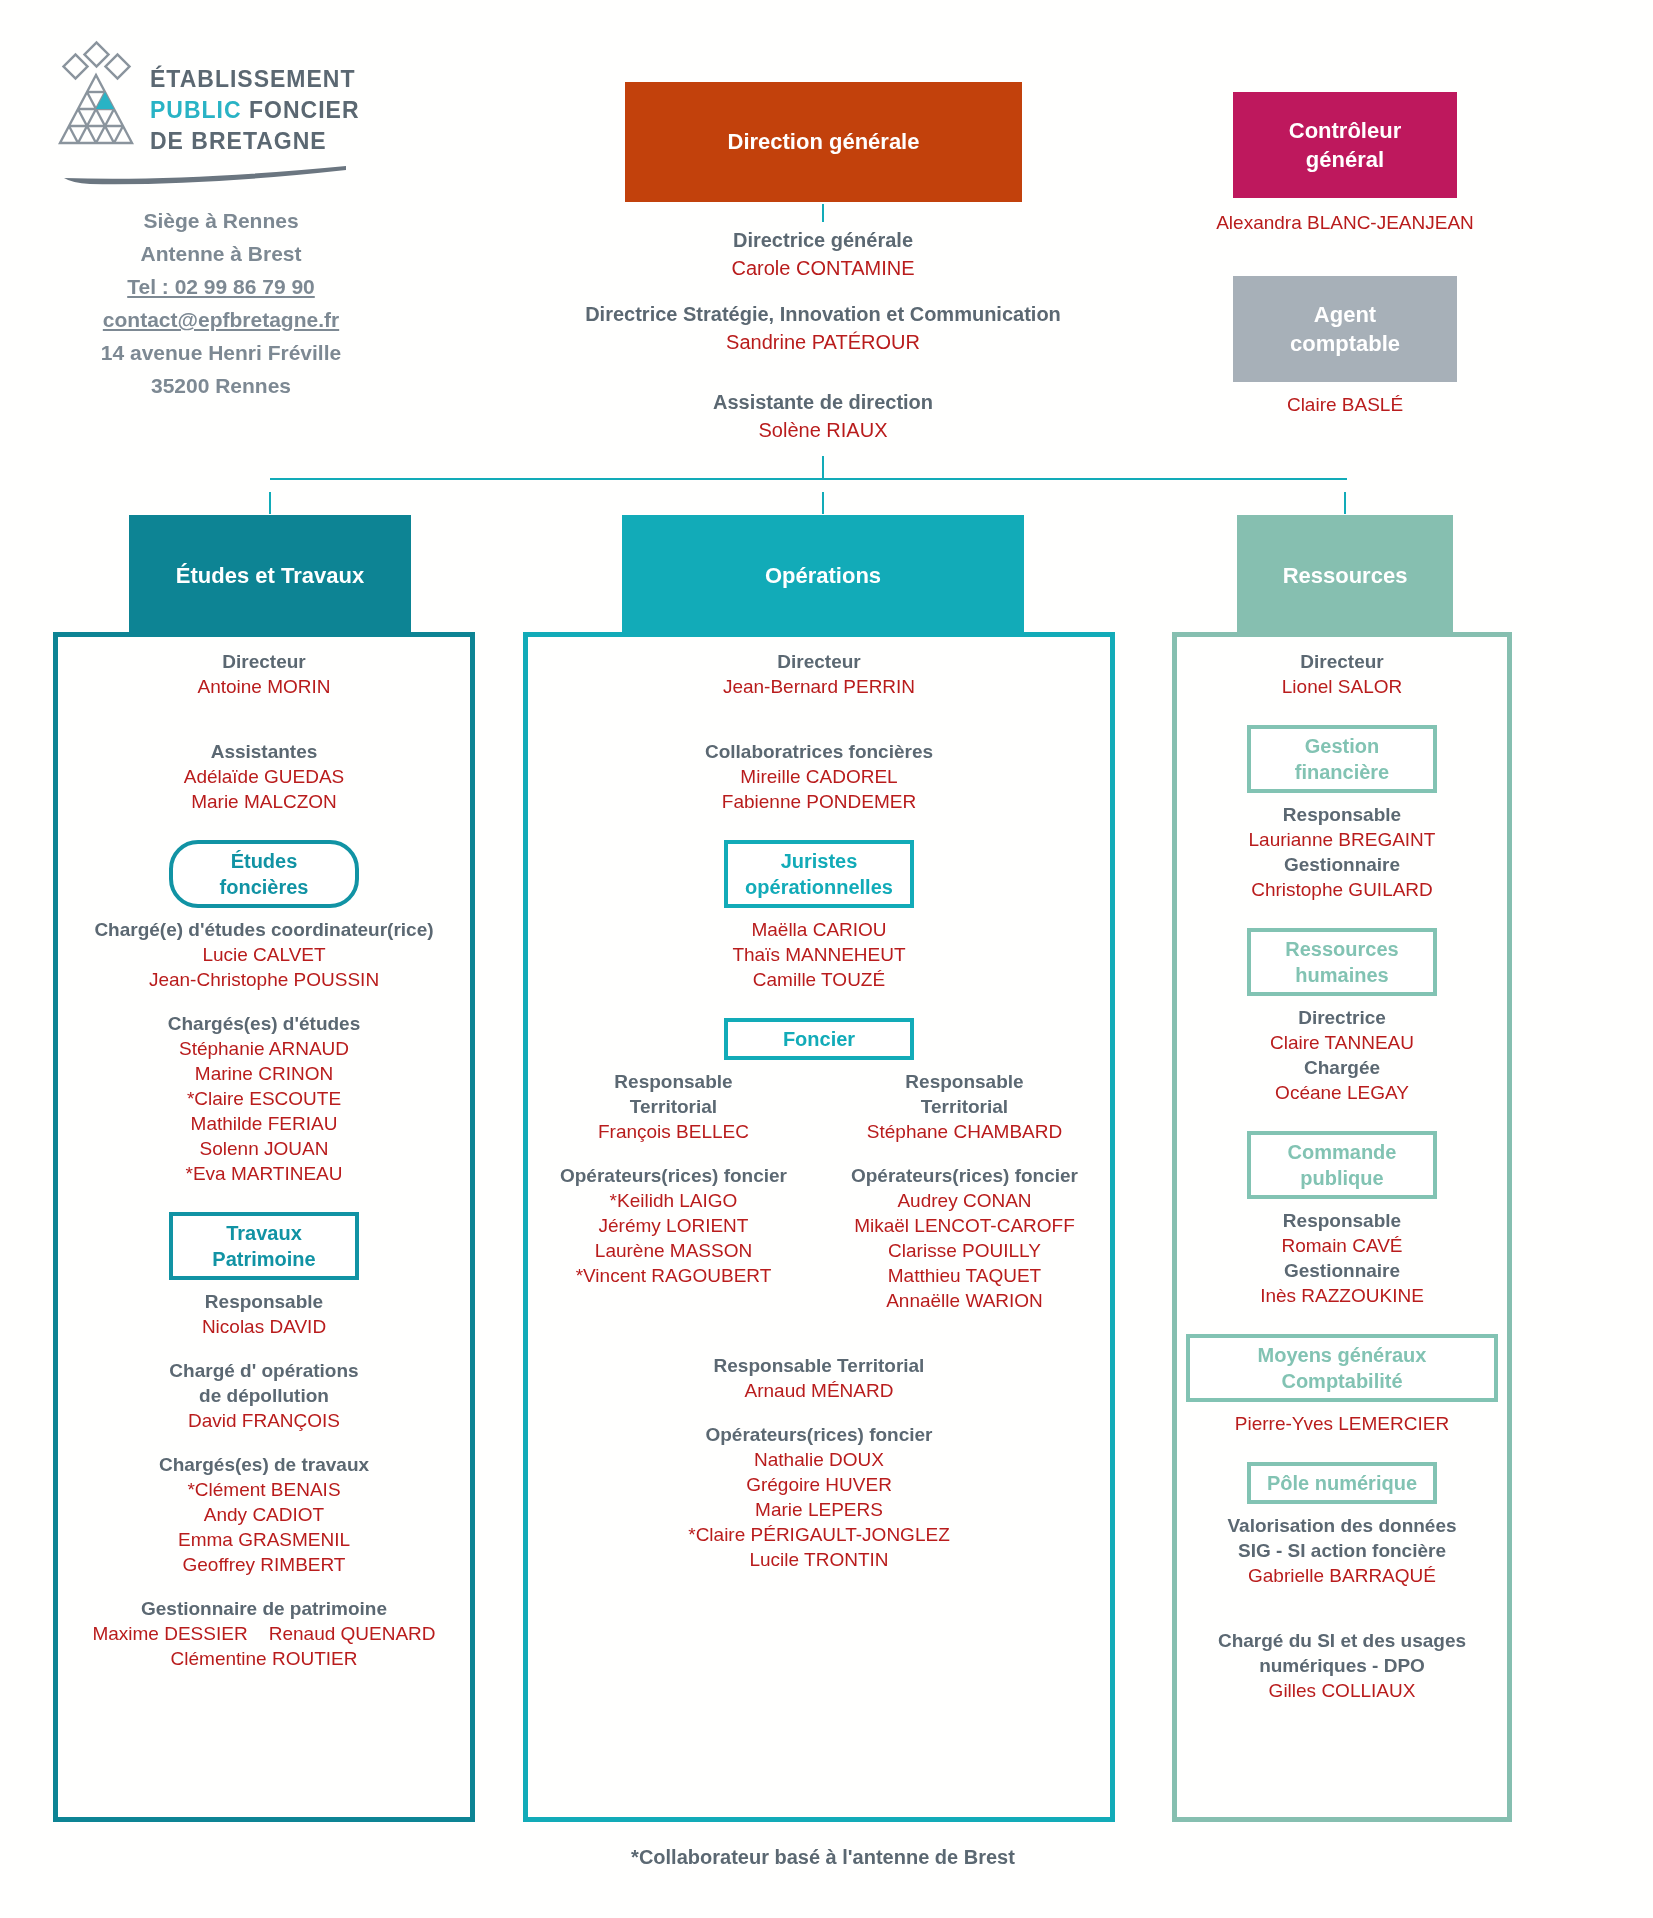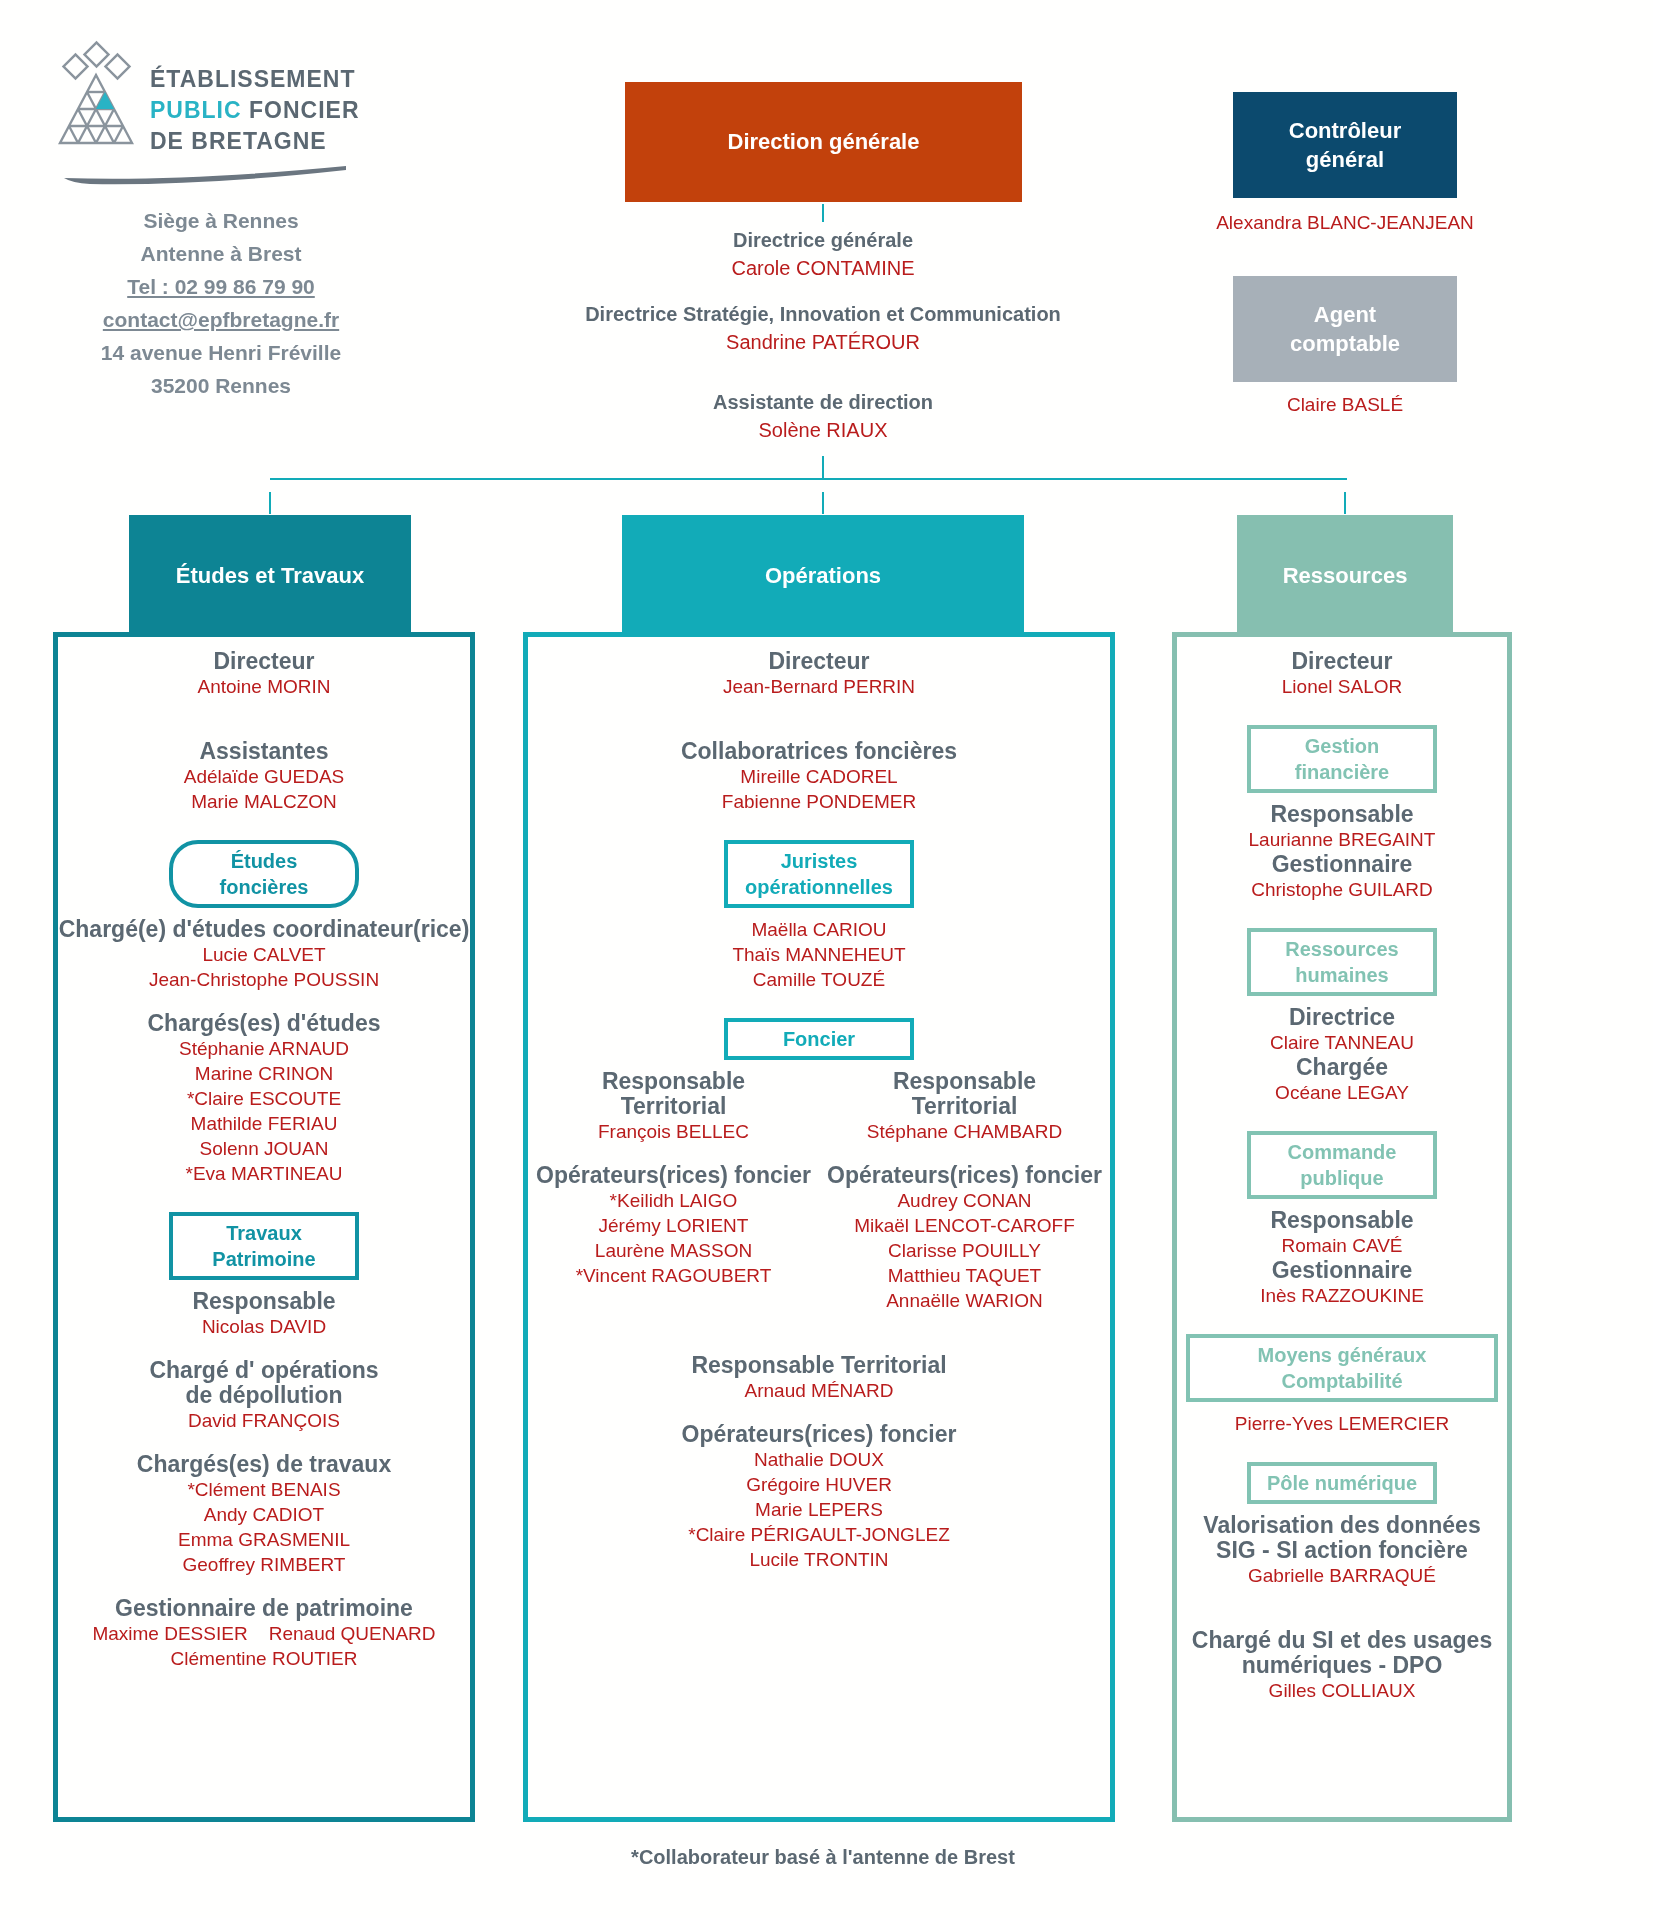--- a/index.html
+++ b/index.html
@@ -25,21 +25,21 @@
   .side-box{position:absolute;width:224px;height:106px;color:#ffffff;font-weight:bold;
             font-size:22px;line-height:29px;display:flex;flex-direction:column;
             align-items:center;justify-content:center;text-align:center;}
   #side-box-0{left:1233px;top:92px;}
   #side-box-1{left:1233px;top:276px;}
   .side-name{position:absolute;left:1165px;width:360px;text-align:center;font-size:20px;
              color:#7d8993;}
   #side-name-0{top:210px;}
   #side-name-1{top:392px;}
   
-  .lbl{font-weight:bold;font-size:23px;line-height:25px;color:#5b6872;}
+  .lbl{font-weight:bold;font-size:19px;line-height:25px;color:#5b6872;}
   .nm{font-size:19px;line-height:25px;color:#b91c1c;}
   
   .cline{position:absolute;background:#12abb8;}
   
   .col-header{position:absolute;top:515px;height:122px;color:#ffffff;font-weight:bold;
               font-size:22px;display:flex;align-items:center;justify-content:center;}
   #col-header-0{left:129px;width:282px;}
   #col-header-1{left:622px;width:402px;}
   #col-header-2{left:1237px;width:216px;}
   
@@ -114,21 +114,21 @@
       <div class="dg-role">
         <div class="lbl" style="font-size: 20px; line-height: 28px;">Directrice Stratégie, Innovation  et Communication</div>
         <div class="nm" style="font-size: 20px; line-height: 28px;">Sandrine PATÉROUR</div>
       </div>
       <div class="dg-role last">
         <div class="lbl" style="font-size: 20px; line-height: 28px;">Assistante de direction</div>
         <div class="nm" style="font-size: 20px; line-height: 28px;">Solène RIAUX</div>
       </div>
     </div>
 
-  <div class="side-box" id="side-box-0" style="background: #0c4a6e;">
+  <div class="side-box" id="side-box-0" style="background: #be185d;">
       <div>Contrôleur</div>
       <div>général</div>
     </div>
   <div class="side-name nm" id="side-name-0">Alexandra BLANC-JEANJEAN</div>
   <div class="side-box" id="side-box-1" style="background: rgb(167, 176, 184);">
       <div>Agent</div>
       <div>comptable</div>
     </div>
   <div class="side-name nm" id="side-name-1">Claire BASLÉ</div>
 

